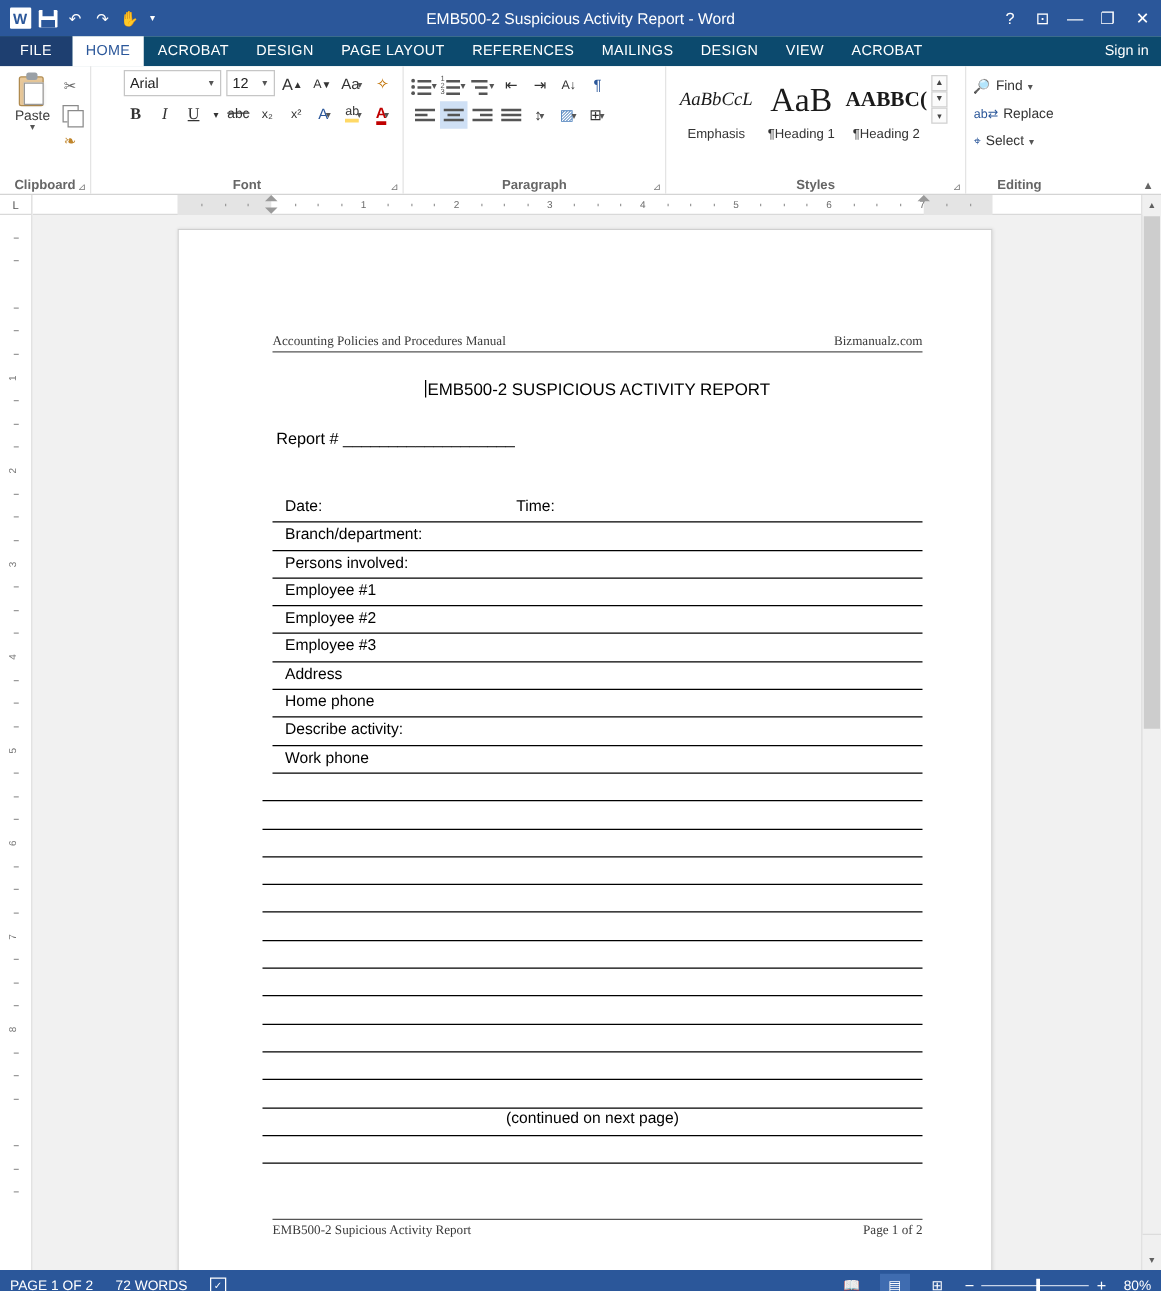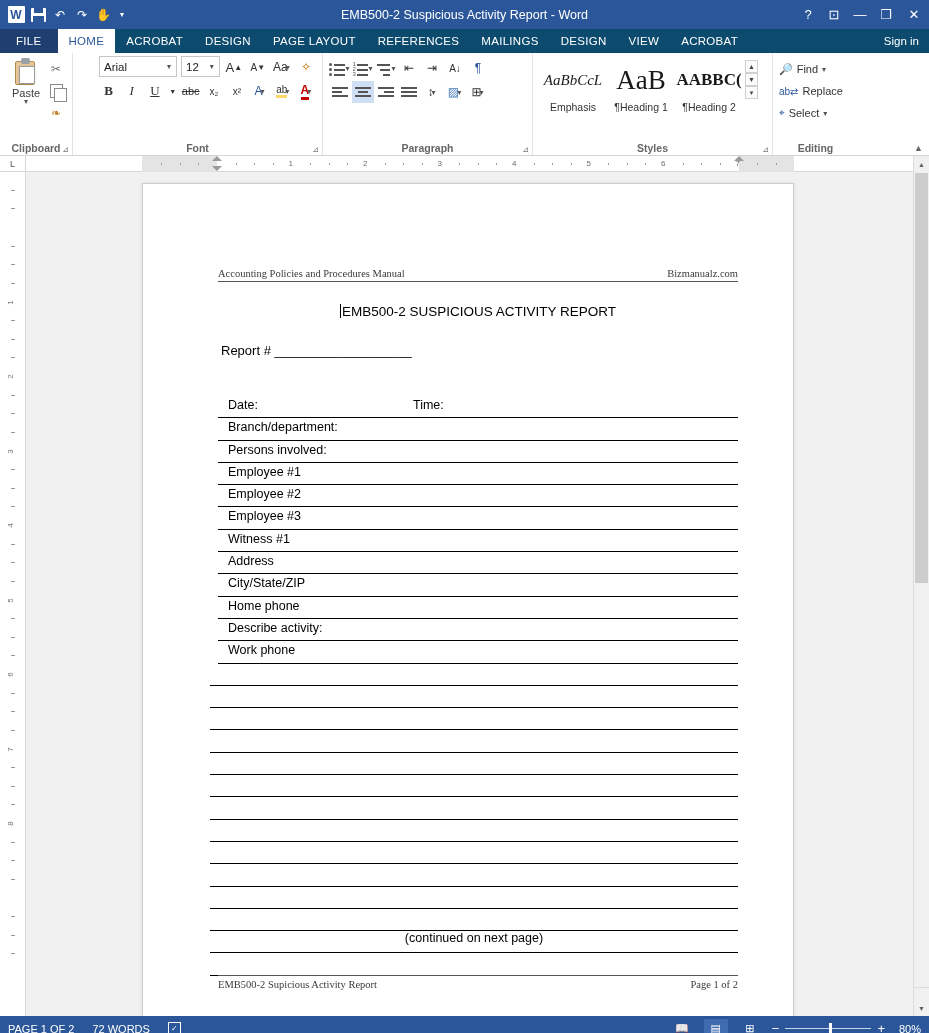--- a/index.html
+++ b/index.html
@@ -670,27 +670,21 @@
               <div class="frow">
                 <span class="lab">Employee #1</span>
               </div>
               <div class="frow">
                 <span class="lab">Employee #2</span>
               </div>
               <div class="frow">
                 <span class="lab">Employee #3</span>
               </div>
               <div class="frow">
-                <span class="lab">Witness #1</span>
-              </div>
-              <div class="frow">
                 <span class="lab">Address</span>
-              </div>
-              <div class="frow">
-                <span class="lab">City/State/ZIP</span>
               </div>
               <div class="frow">
                 <span class="lab">Home phone</span>
               </div>
               <div class="frow">
                 <span class="lab">Describe activity:</span>
               </div>
               <div class="frow">
                 <span class="lab">Work phone</span>
               </div>

